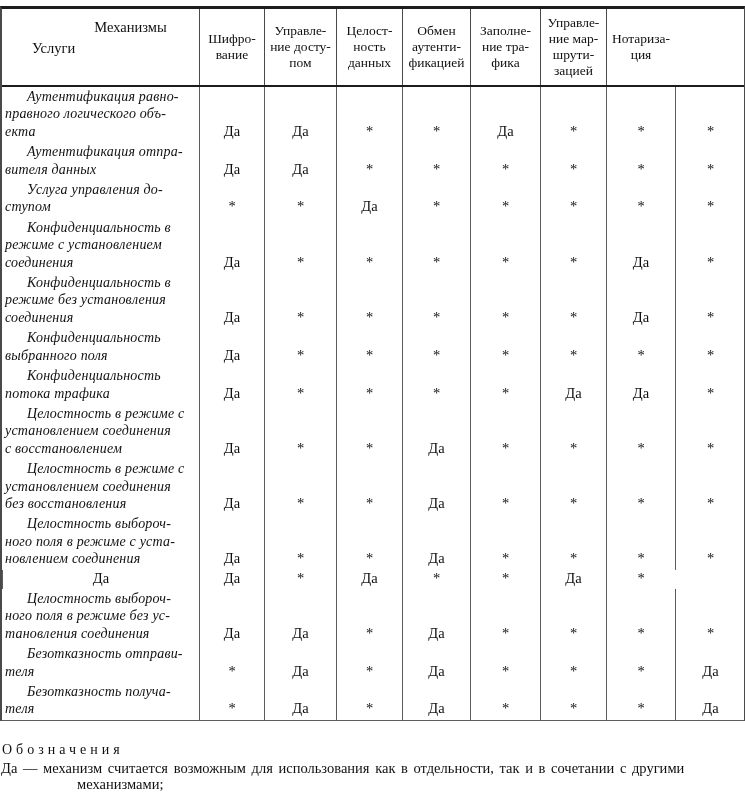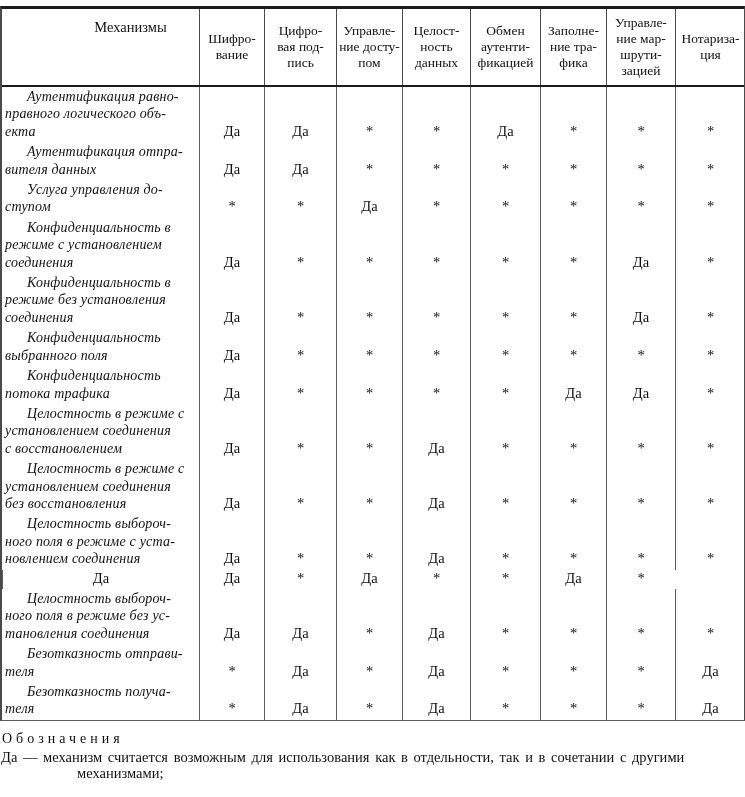--- a/index.html
+++ b/index.html
@@ -75,21 +75,21 @@
     line-height:17.4px;
     padding-bottom:2px;
     box-sizing:border-box;
   }
   .legend{
     padding:4px 2px 0 1px;
     font-size:14.5px;
   }
   .legend-title{
     letter-spacing:4px;
-    margin:6px 0 2px 1px;
+    margin:17px 0 2px 1px;
     font-size:14px;
   }
   .legend-entry{
     white-space:pre-line;
     padding-left:76px;
     text-indent:-76px;
     line-height:16.5px;
     word-spacing:2px;
     margin:0 0 1px 0;
   }
@@ -97,27 +97,25 @@
 </head>
 <body>
 
 <div class="page">
 
   <div class="sec-table">
 
     <div class="header-row">
       <div class="corner-cell">
         <div class="corner-top">Механизмы</div>
+        <div class="corner-bottom">Услуги</div>
       </div>
 
     <div class="hcell">Шифро-
 вание</div>
-        <div class="hcell">Цифро-
-вая под-
-пись</div>
         <div class="hcell">Управле-
 ние досту-
 пом</div>
         <div class="hcell">Целост-
 ность
 данных</div>
         <div class="hcell">Обмен
 аутенти-
 фикацией</div>
         <div class="hcell">Заполне-

